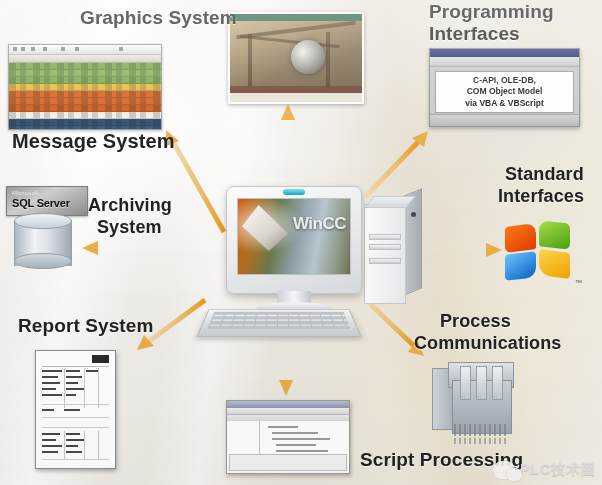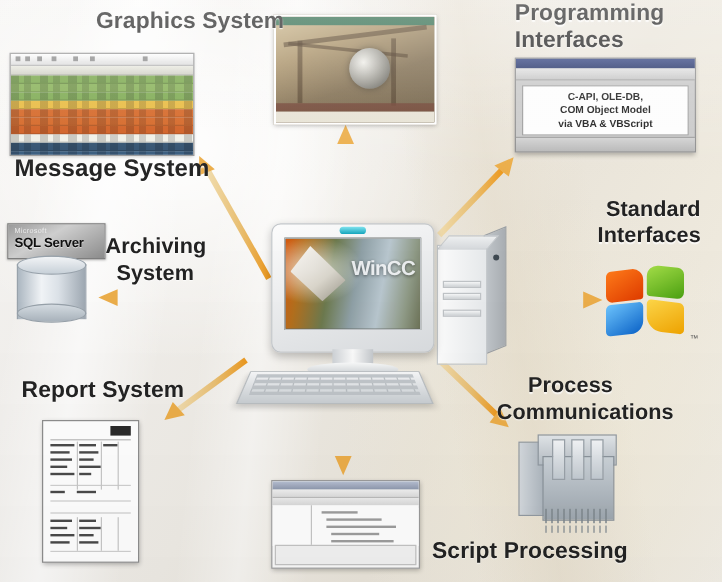--- a/index.html
+++ b/index.html
@@ -404,13 +404,17 @@
     <div class="base"></div>
   </div>
 
   <div class="kbd">
     <div class="pad"></div>
     <div class="keys"></div>
   </div>
 
   <div class="shade"></div>
 
+  <div class="wm">
+    <div class="wc"></div>
+    <div class="wt">PLC技术圈</div>
+  </div>
 </div>
 
 </body></html>

